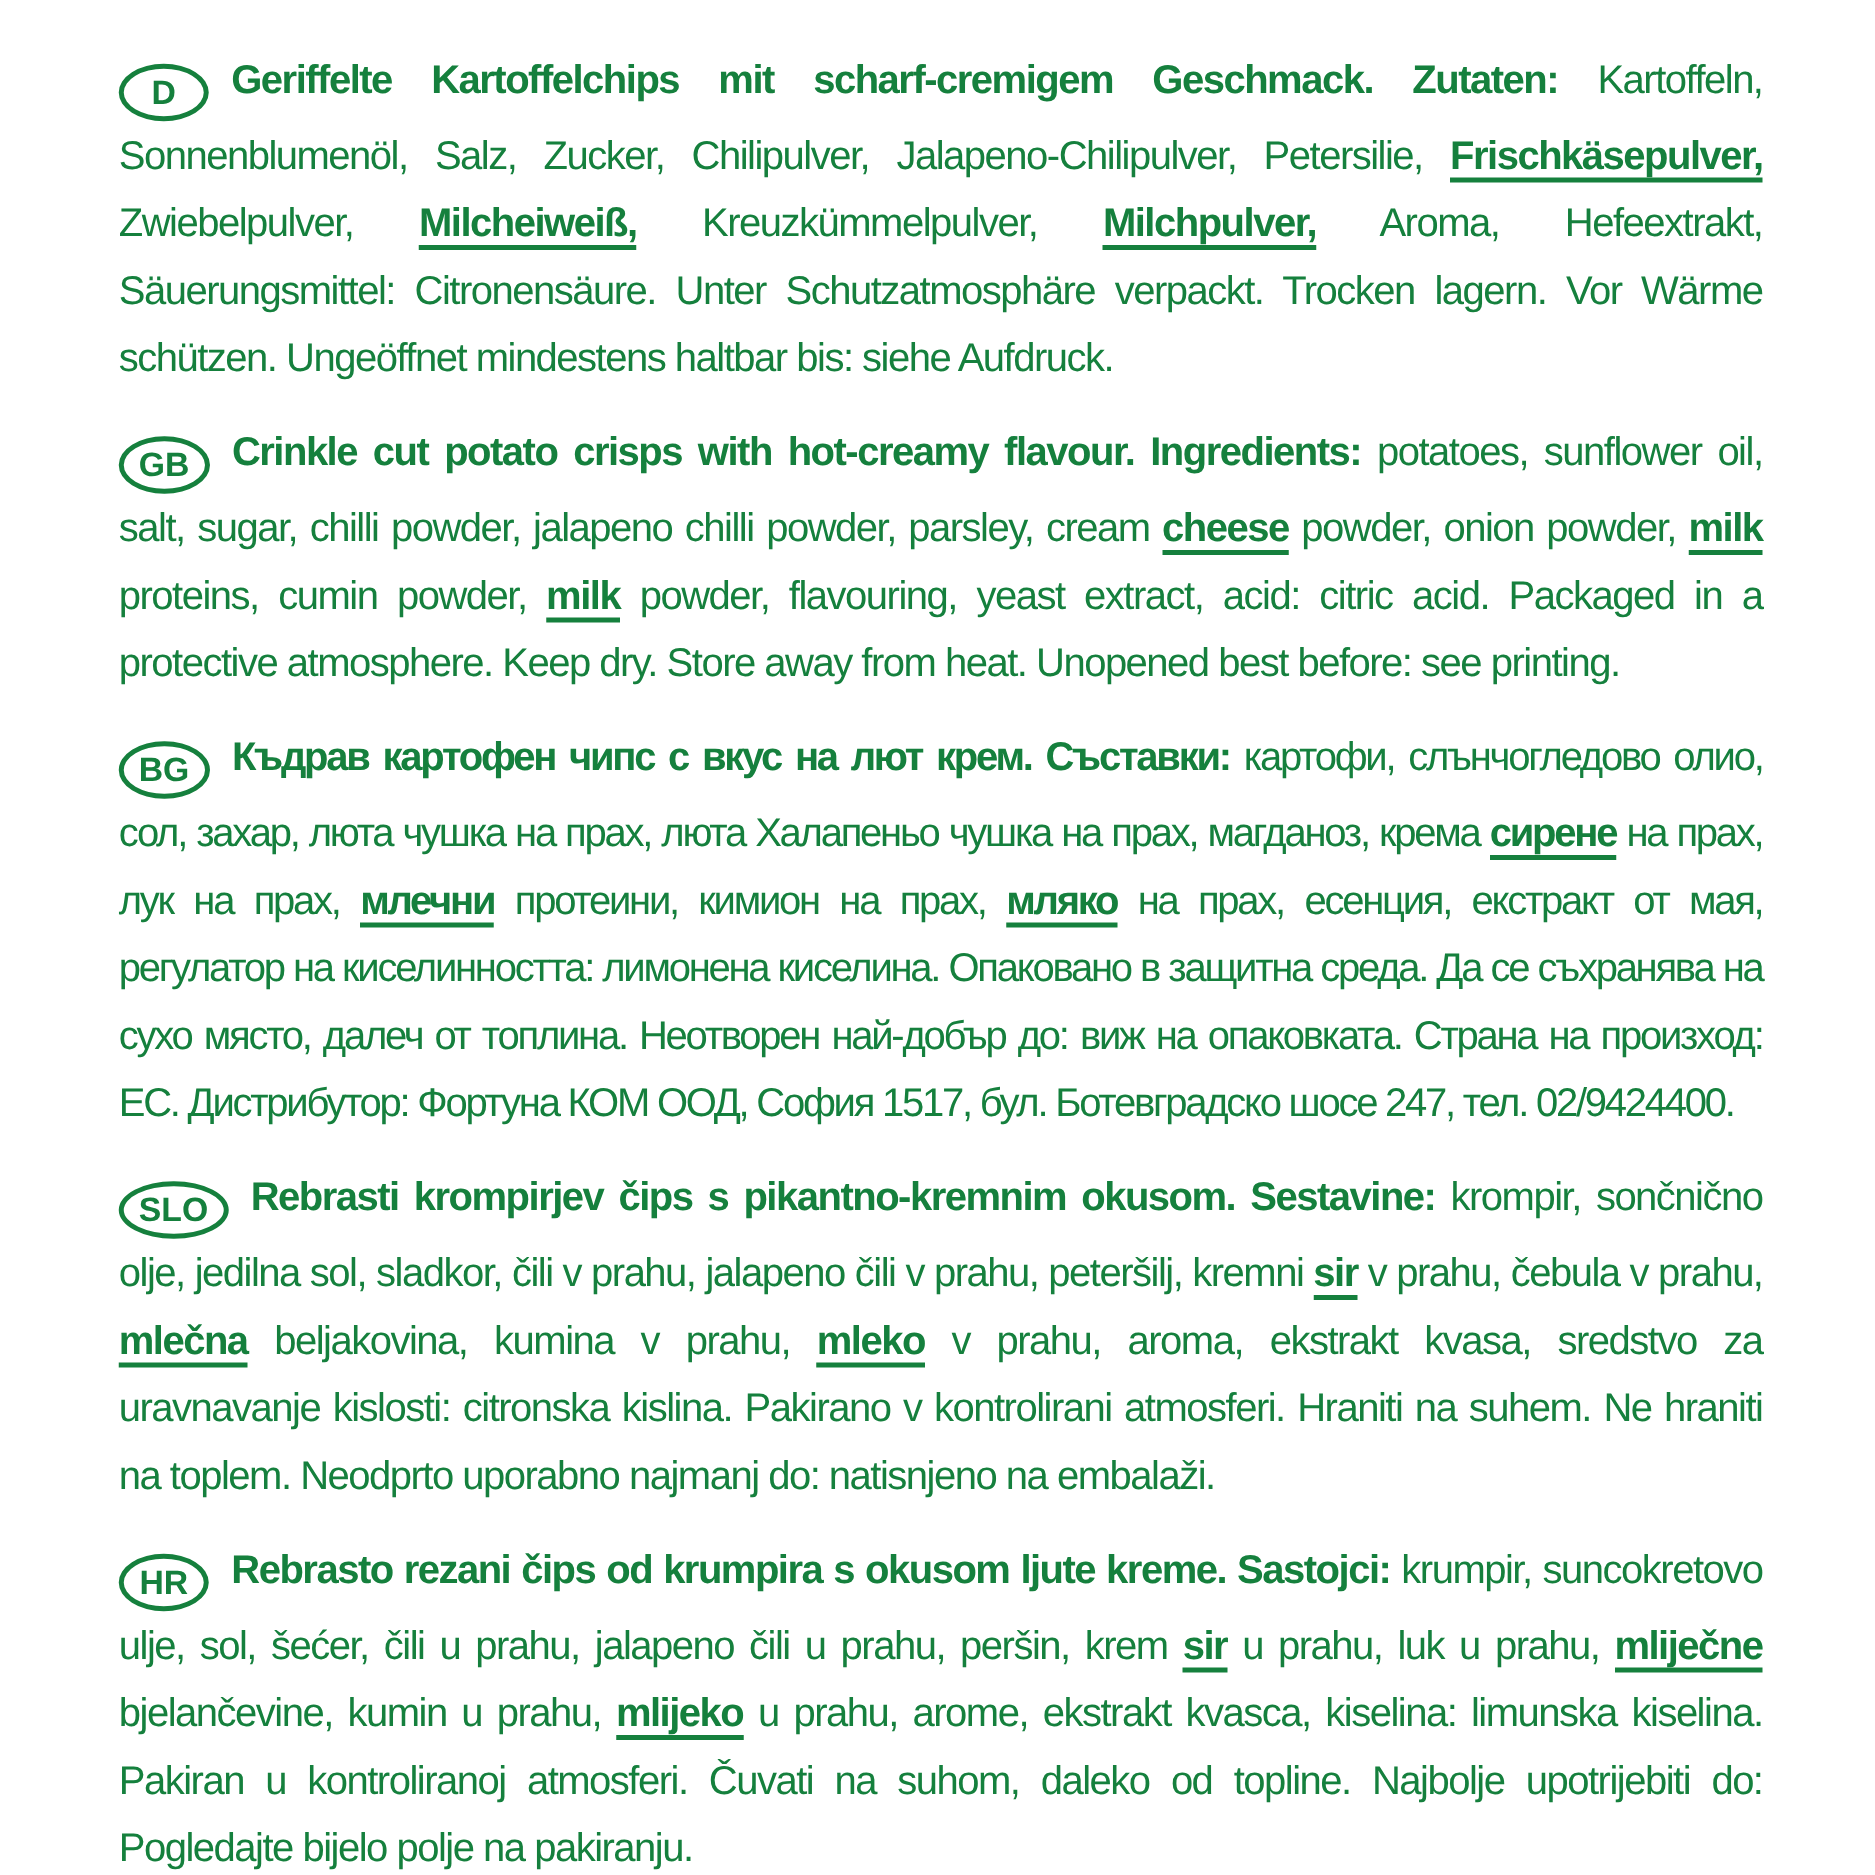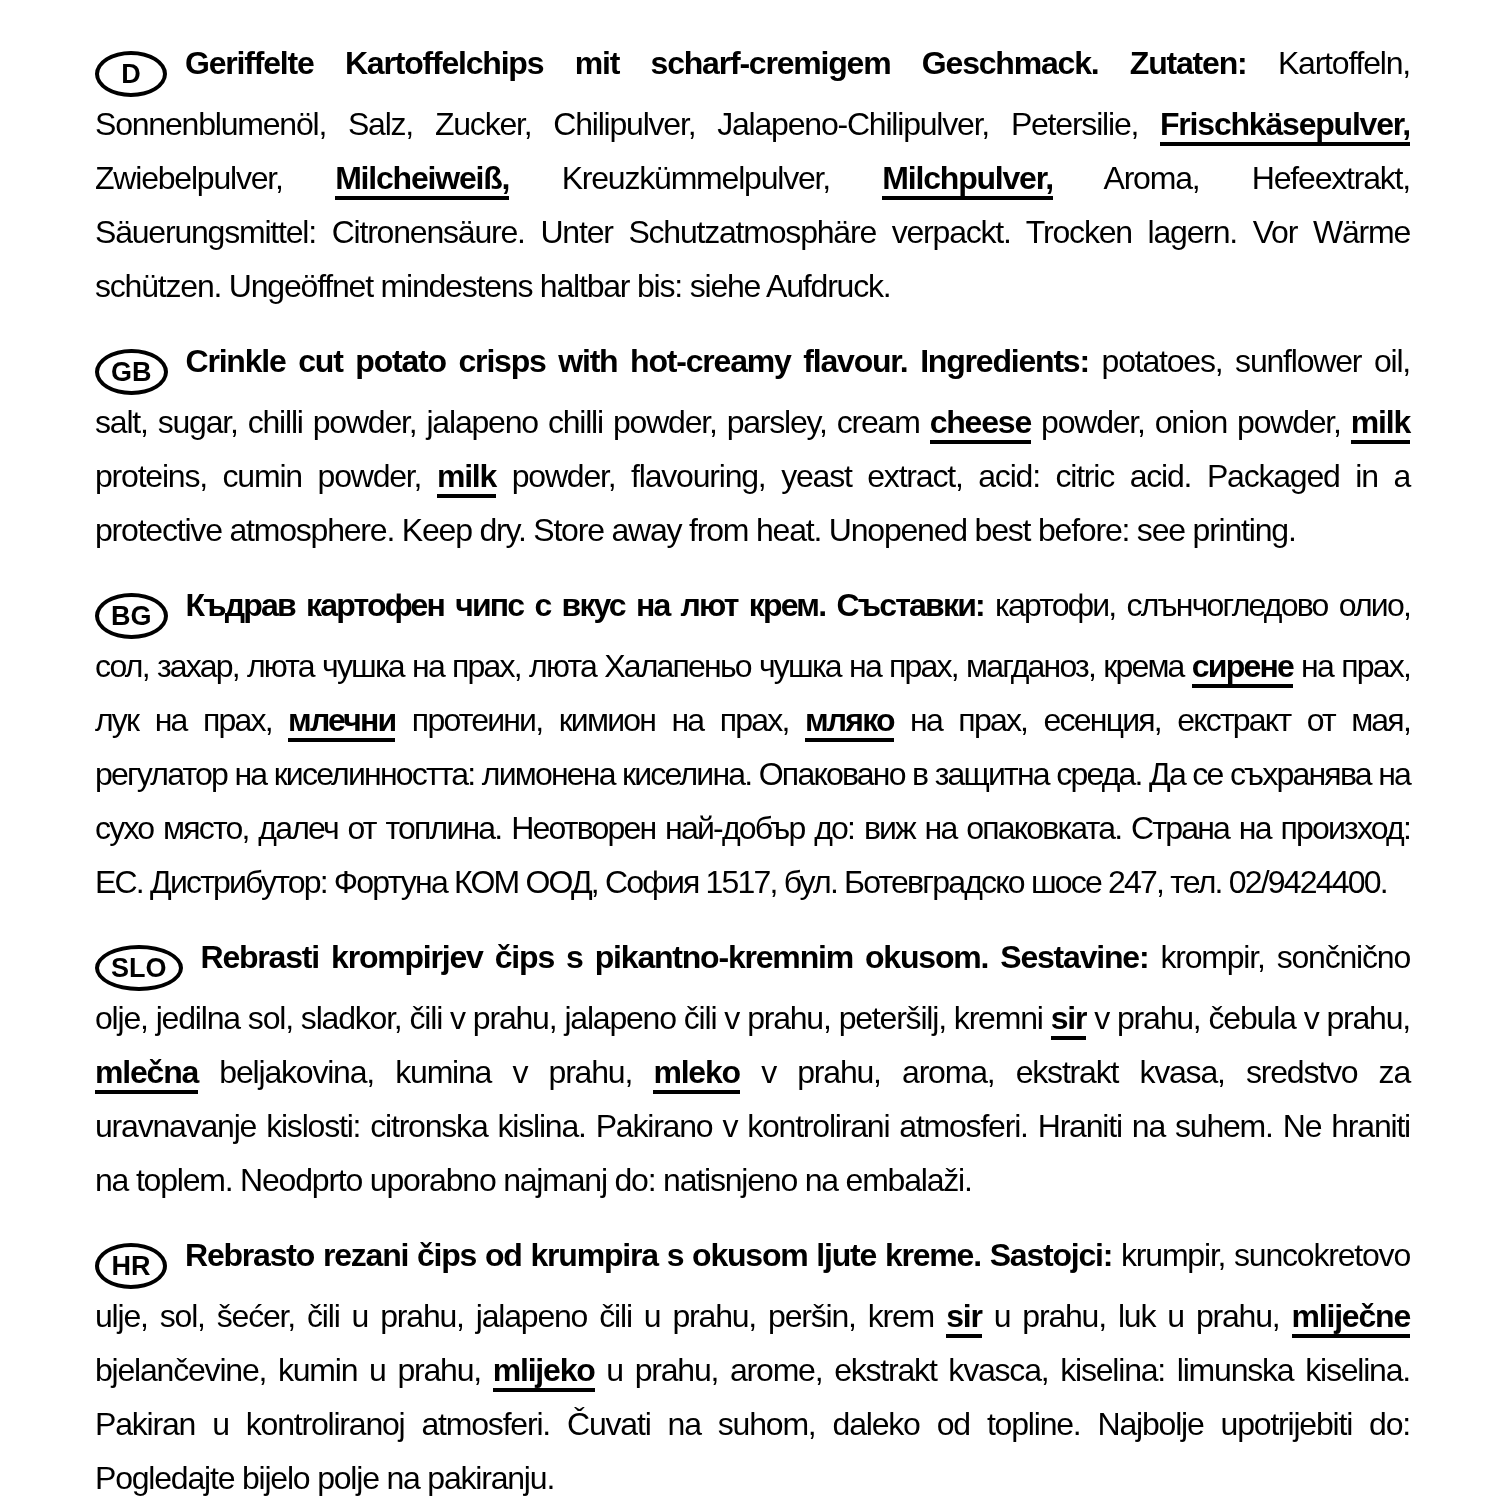--- a/index.html
+++ b/index.html
@@ -48,21 +48,21 @@
     text-align: center;
     font-weight: bold;
     font-size: 27px;
     letter-spacing: 0;
     vertical-align: -9px;
   }
 </style>
 </head>
 <body style="background: rgb(255, 255, 255);">
 
-<main class="label" style="color: #000000;">
+<main class="label" style="color: #15803d;">
   <div id="sections">
   <p class="section"><span class="badge"><span class="badge-label">D</span></span><span class="run bold">Geriffelte Kartoffelchips mit scharf-cremigem Geschmack. Zutaten: </span><span class="run normal">Kartoffeln, Sonnenblumenöl, Salz, Zucker, Chilipulver, Jalapeno-Chilipulver, Petersilie, </span><span class="run bold-underline">Frischkäsepulver,</span><span class="run normal"> Zwiebelpulver, </span><span class="run bold-underline">Milcheiweiß,</span><span class="run normal"> Kreuzkümmelpulver, </span><span class="run bold-underline">Milchpulver,</span><span class="run normal"> Aroma, Hefeextrakt, Säuerungsmittel: Citronensäure. Unter Schutzatmosphäre verpackt. Trocken lagern. Vor Wärme schützen. Ungeöffnet mindestens haltbar bis: siehe Aufdruck.</span></p>
 
   <p class="section"><span class="badge"><span class="badge-label">GB</span></span><span class="run bold">Crinkle cut potato crisps with hot-creamy flavour. Ingredients: </span><span class="run normal">potatoes, sunflower oil, salt, sugar, chilli powder, jalapeno chilli powder, parsley, cream </span><span class="run bold-underline">cheese</span><span class="run normal"> powder, onion powder, </span><span class="run bold-underline">milk</span><span class="run normal"> proteins, cumin powder, </span><span class="run bold-underline">milk</span><span class="run normal"> powder, flavouring, yeast extract, acid: citric acid. Packaged in a protective atmosphere. Keep dry. Store away from heat. Unopened best before: see printing.</span></p>
 
   <p class="section"><span class="badge"><span class="badge-label">BG</span></span><span class="run bold">Къдрав картофен чипс с вкус на лют крем. Съставки: </span><span class="run normal">картофи, слънчогледово олио, сол, захар, люта чушка на прах, люта Халапеньо чушка на прах, магданоз, крема </span><span class="run bold-underline">сирене</span><span class="run normal"> на прах, лук на прах, </span><span class="run bold-underline">млечни</span><span class="run normal"> протеини, кимион на прах, </span><span class="run bold-underline">мляко</span><span class="run normal"> на прах, есенция, екстракт от мая, регулатор на киселинността: лимонена киселина. Опаковано в защитна среда. Да се съхранява на сухо място, далеч от топлина. Неотворен най-добър до: виж на опаковката. Страна на произход: ЕС. Дистрибутор: Фортуна КОМ ООД, София 1517, бул. Ботевградско шосе 247, тел. 02/9424400.</span></p>
 
   <p class="section"><span class="badge"><span class="badge-label">SLO</span></span><span class="run bold">Rebrasti krompirjev čips s pikantno-kremnim okusom. Sestavine: </span><span class="run normal">krompir, sončnično olje, jedilna sol, sladkor, čili v prahu, jalapeno čili v prahu, peteršilj, kremni </span><span class="run bold-underline">sir</span><span class="run normal"> v prahu, čebula v prahu, </span><span class="run bold-underline">mlečna</span><span class="run normal"> beljakovina, kumina v prahu, </span><span class="run bold-underline">mleko</span><span class="run normal"> v prahu, aroma, ekstrakt kvasa, sredstvo za uravnavanje kislosti: citronska kislina. Pakirano v kontrolirani atmosferi. Hraniti na suhem. Ne hraniti na toplem. Neodprto uporabno najmanj do: natisnjeno na embalaži.</span></p>
 
   <p class="section"><span class="badge"><span class="badge-label">HR</span></span><span class="run bold">Rebrasto rezani čips od krumpira s okusom ljute kreme. Sastojci: </span><span class="run normal">krumpir, suncokretovo ulje, sol, šećer, čili u prahu, jalapeno čili u prahu, peršin, krem </span><span class="run bold-underline">sir</span><span class="run normal"> u prahu, luk u prahu, </span><span class="run bold-underline">mliječne</span><span class="run normal"> bjelančevine, kumin u prahu, </span><span class="run bold-underline">mlijeko</span><span class="run normal"> u prahu, arome, ekstrakt kvasca, kiselina: limunska kiselina. Pakiran u kontroliranoj atmosferi. Čuvati na suhom, daleko od topline. Najbolje upotrijebiti do: Pogledajte bijelo polje na pakiranju.</span></p>

